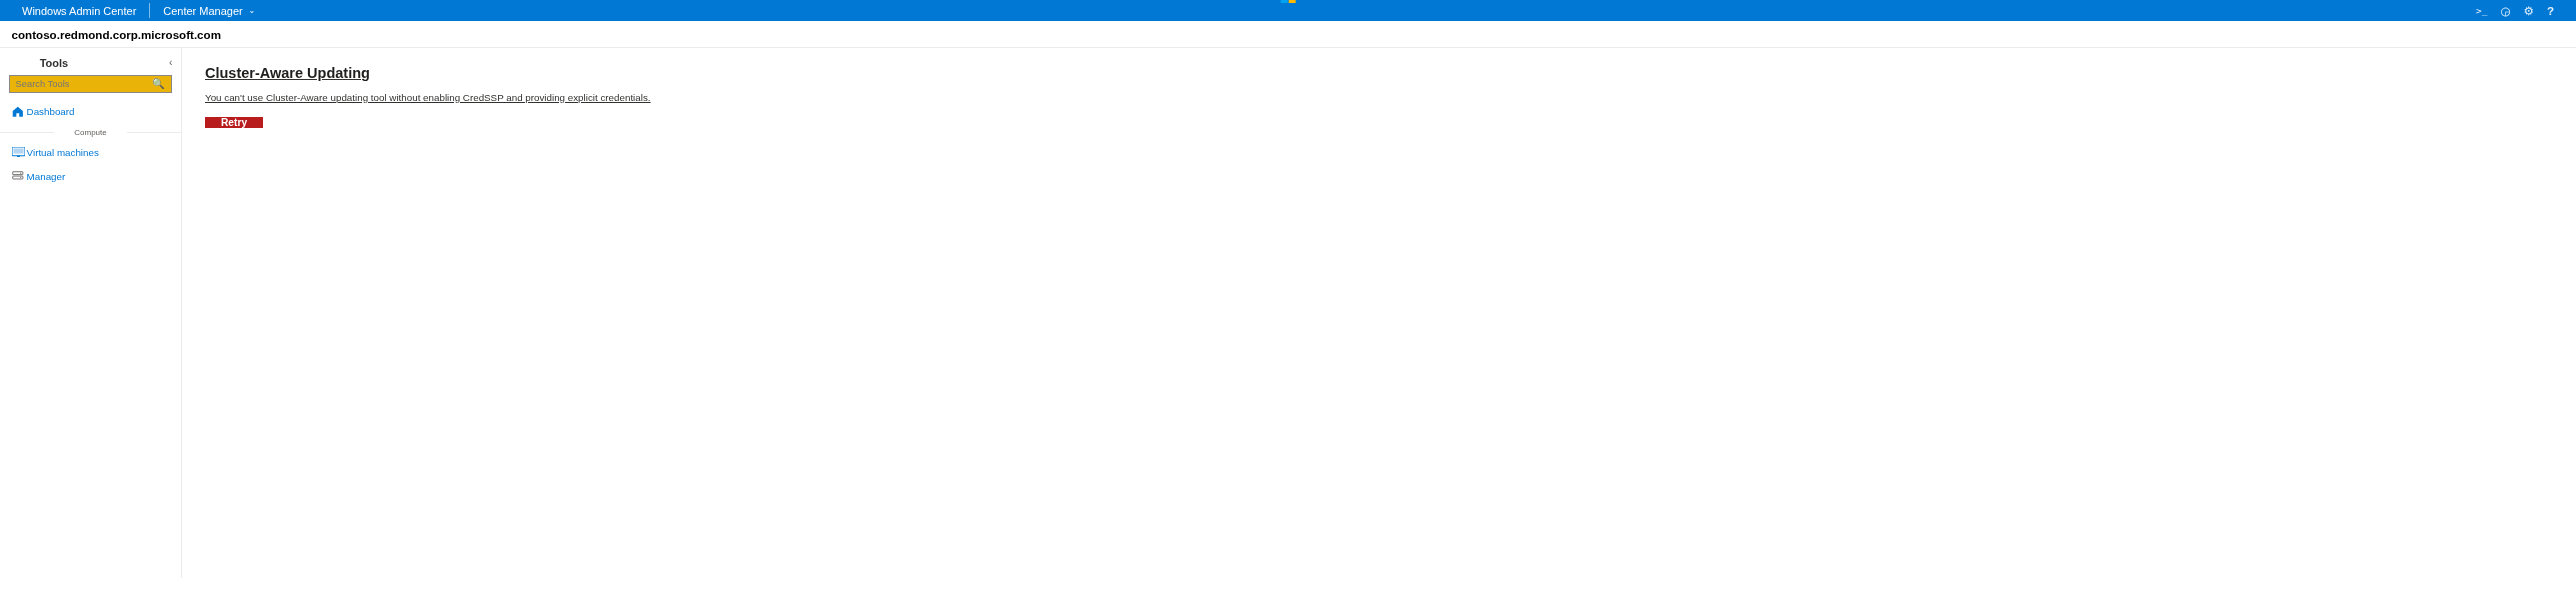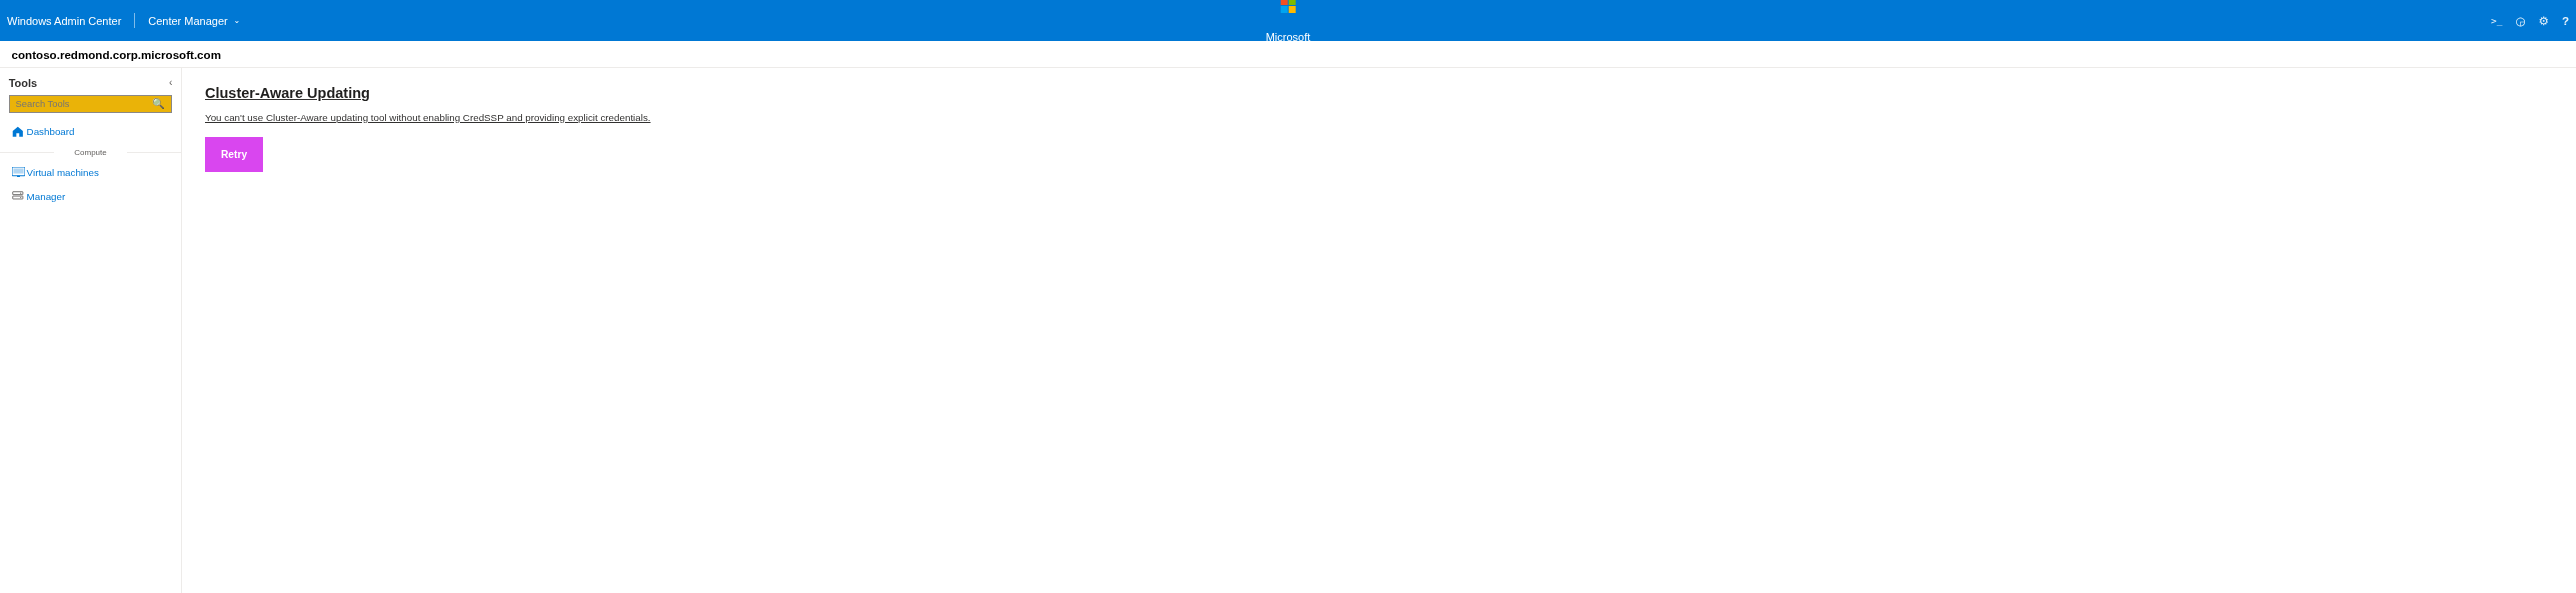--- a/index.html
+++ b/index.html
@@ -2,24 +2,24 @@
 <html style="font-size:11.6px"><head>
   <meta charset="utf-8">
   <style>
     * { box-sizing: border-box; margin: 0; padding: 0; }
     body { font-family: 'Segoe UI', Arial, sans-serif; font-size: 10.2px; background: #fff; color: #323130; }
 
     
     .topbar {
       background: #0078d4;
       color: #fff;
-      height: 41px;
-      display: flex;
-      align-items: center;
-      padding: 0 7px;
+      height: 21px;
+      display: flex;
+      align-items: center;
+      padding: 0 22px;
       position: relative;
     }
     .topbar-left {
       display: flex;
       align-items: center;
       gap: 5.8px;
       font-size: 11px;
       font-weight: 400;
     }
     .topbar-divider {
@@ -94,20 +94,21 @@
       display: flex;
       flex-direction: column;
       background: #fff;
       overflow: hidden;
     }
     .sidebar-header {
       display: flex;
       align-items: center;
       justify-content: space-between;
       padding: 8.7px 8.7px 5.8px 8.7px;
+      margin-left: 31px;
     }
     .sidebar-title {
       font-size: 11px;
       font-weight: 700;
     }
     .collapse-btn {
       cursor: pointer;
       color: #605e5c;
       font-size: 10.2px;
       display: flex;
@@ -185,24 +186,24 @@
       font-weight: 700;
       color: #201f1e;
       margin-bottom: 10.2px;
     }
     .content-message {
       font-size: 9.8px;
       color: #323130;
       margin-bottom: 14.5px;
     }
     .retry-btn {
-      background: #d946ef;
+      background: #b91c1c;
       color: #fff;
       border: none;
-      padding: 12px 16px;
+      padding: 0 16px;
       font-size: 10.2px;
       font-weight: 600;
       cursor: pointer;
       font-family: 'Segoe UI', Arial, sans-serif;
     }
   </style>
 </head>
 <body>
 
 <div class="topbar">

